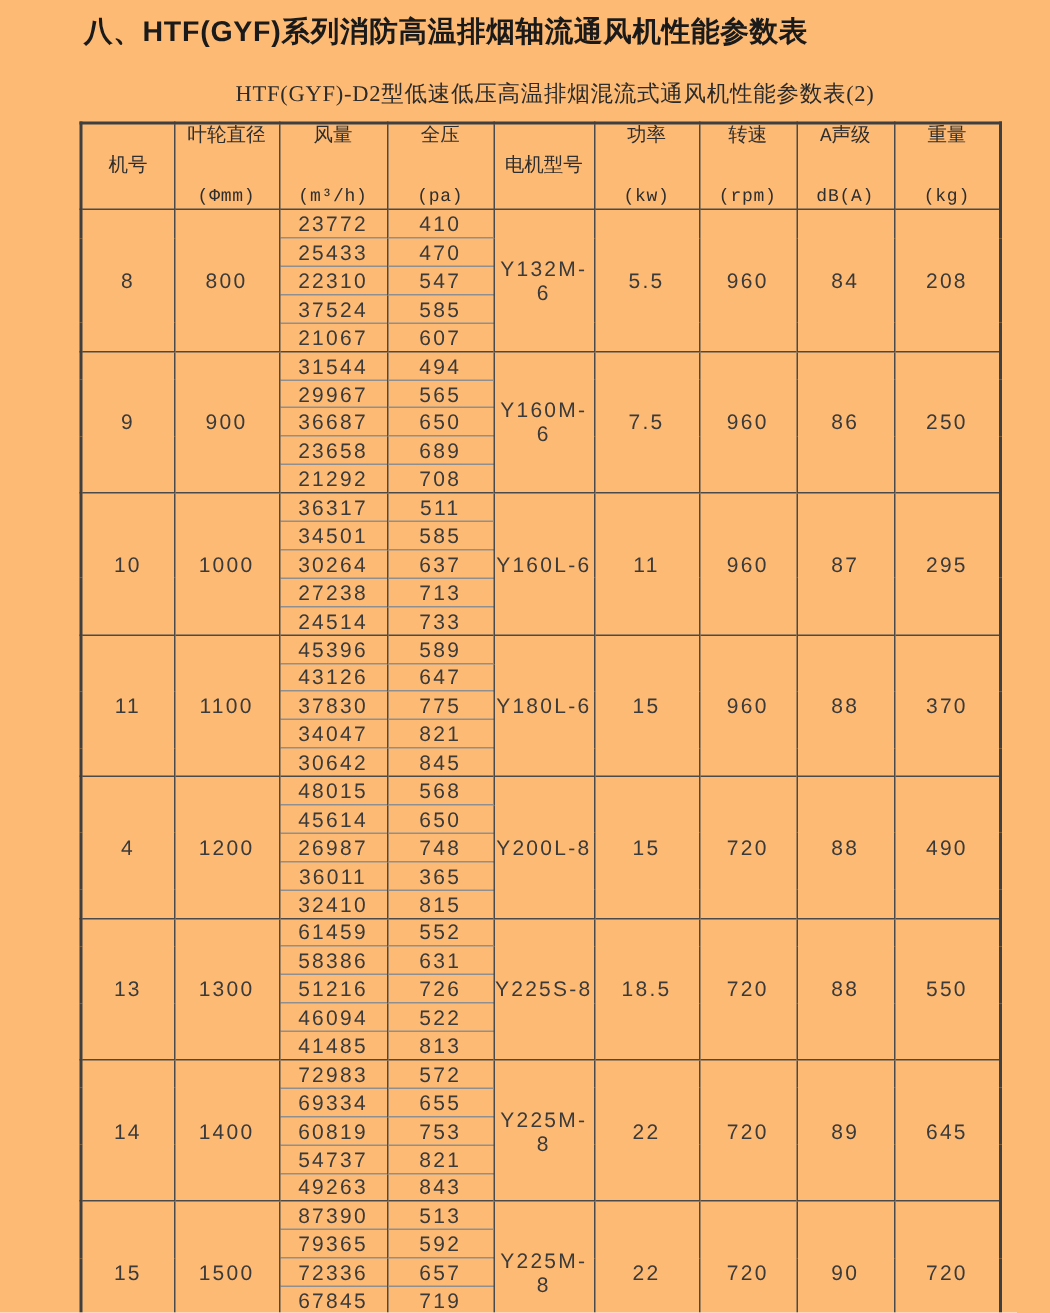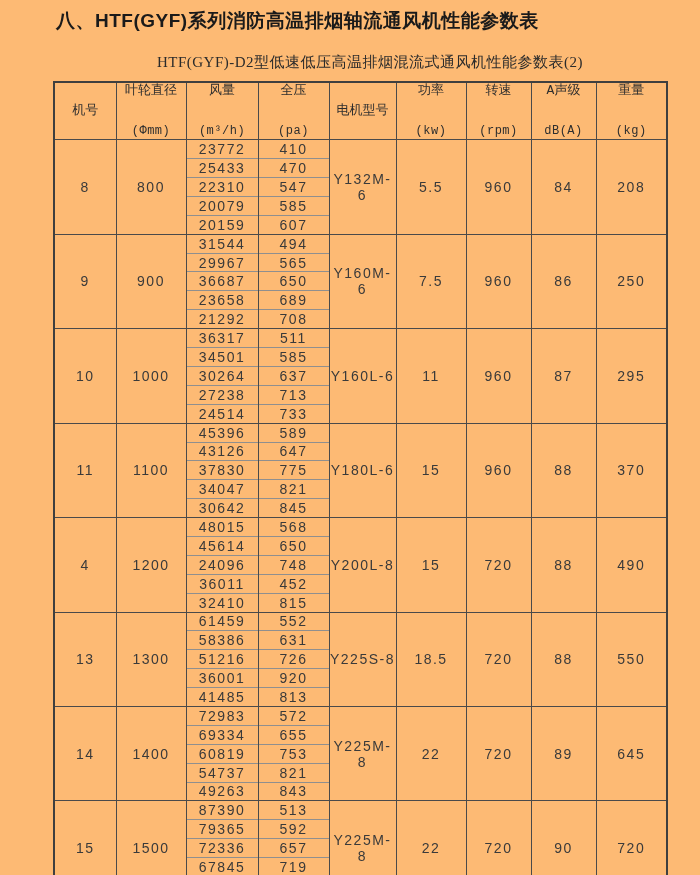--- a/index.html
+++ b/index.html
@@ -141,25 +141,25 @@
         </tr>
         <tr>
           <td class="subrow">25433</td>
           <td class="subrow">470</td>
         </tr>
         <tr>
           <td class="subrow">22310</td>
           <td class="subrow">547</td>
         </tr>
         <tr>
-          <td class="subrow">20079</td>
+          <td class="subrow">37524</td>
           <td class="subrow">585</td>
         </tr>
         <tr>
-          <td class="subrow">20159</td>
+          <td class="subrow">21067</td>
           <td class="subrow">607</td>
         </tr>
         <tr class="group-start">
           <td rowspan="5">9</td>
           <td rowspan="5">900</td>
           <td>31544</td>
           <td>494</td>
           <td rowspan="5">Y160M-6</td>
           <td rowspan="5">7.5</td>
           <td rowspan="5">960</td>
@@ -245,26 +245,26 @@
           <td rowspan="5">15</td>
           <td rowspan="5">720</td>
           <td rowspan="5">88</td>
           <td rowspan="5">490</td>
         </tr>
         <tr>
           <td class="subrow">45614</td>
           <td class="subrow">650</td>
         </tr>
         <tr>
-          <td class="subrow">24096</td>
+          <td class="subrow">26987</td>
           <td class="subrow">748</td>
         </tr>
         <tr>
           <td class="subrow">36011</td>
-          <td class="subrow">452</td>
+          <td class="subrow">365</td>
         </tr>
         <tr>
           <td class="subrow">32410</td>
           <td class="subrow">815</td>
         </tr>
         <tr class="group-start">
           <td rowspan="5">13</td>
           <td rowspan="5">1300</td>
           <td>61459</td>
           <td>552</td>
@@ -276,22 +276,22 @@
         </tr>
         <tr>
           <td class="subrow">58386</td>
           <td class="subrow">631</td>
         </tr>
         <tr>
           <td class="subrow">51216</td>
           <td class="subrow">726</td>
         </tr>
         <tr>
-          <td class="subrow">36001</td>
-          <td class="subrow">920</td>
+          <td class="subrow">46094</td>
+          <td class="subrow">522</td>
         </tr>
         <tr>
           <td class="subrow">41485</td>
           <td class="subrow">813</td>
         </tr>
         <tr class="group-start">
           <td rowspan="5">14</td>
           <td rowspan="5">1400</td>
           <td>72983</td>
           <td>572</td>

